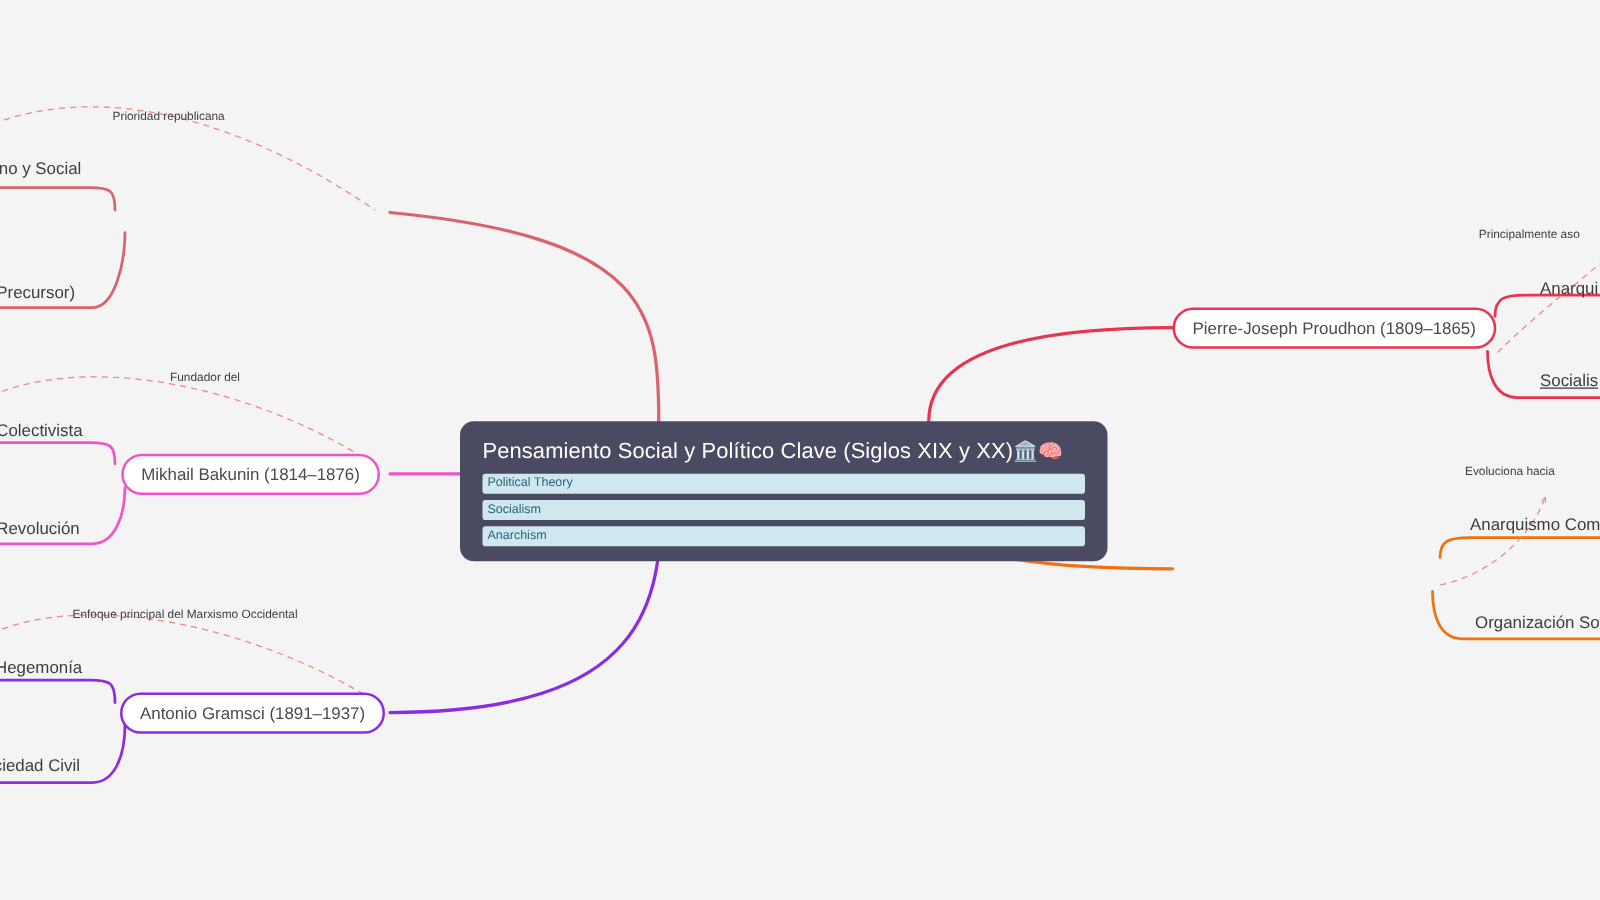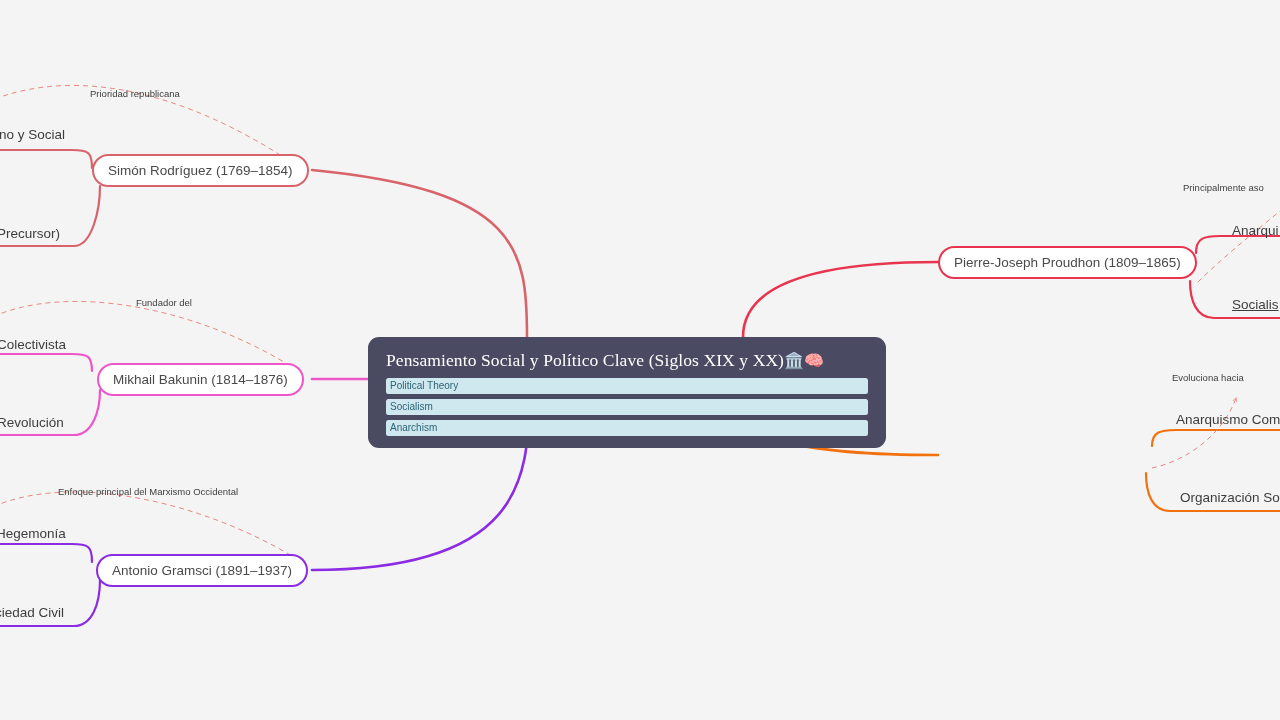--- a/index.html
+++ b/index.html
@@ -37,21 +37,20 @@
     padding: 13px 18px 12px 18px;
     z-index: 5;
   }
   .root-title {
     color: #ffffff;
     font-size: 17.5px;
     line-height: 21px;
     font-weight: 400;
     white-space: nowrap;
     letter-spacing: 0.1px;
-    font-family: Liberation Serif, serif;
   }
   .root-emoji {
     font-size: 16px;
     letter-spacing: 0;
   }
   .root-tags {
     margin-top: 7px;
     display: flex;
     gap: 5px;
     flex-direction: column;
@@ -156,23 +155,20 @@
     <div class="root-title">
       <span>Pensamiento Social y Político Clave (Siglos XIX y XX)</span><span class="root-emoji">🏛️🧠</span>
     </div>
     <div class="root-tags">
       <span class="tag">Political Theory</span>
       <span class="tag">Socialism</span>
       <span class="tag">Anarchism</span>
     </div>
   </div>
 
-  <div class="node" style="left:92px; top:154px; border-color:#d9636b;">
-    <span>Simón Rodríguez (1769–1854)</span>
-  </div>
 
   <div class="node" style="left:97px; top:363px; border-color:#ee55c8;text-align:right;">
     <span>Mikhail Bakunin (1814–1876)</span>
   </div>
 
   <div class="node" style="left:96px; top:554px; border-color:#8b2be2;">
     <span>Antonio Gramsci (1891–1937)</span>
   </div>
 
   <div class="node" style="left:938px; top:246px; border-color:#e8344e;">

